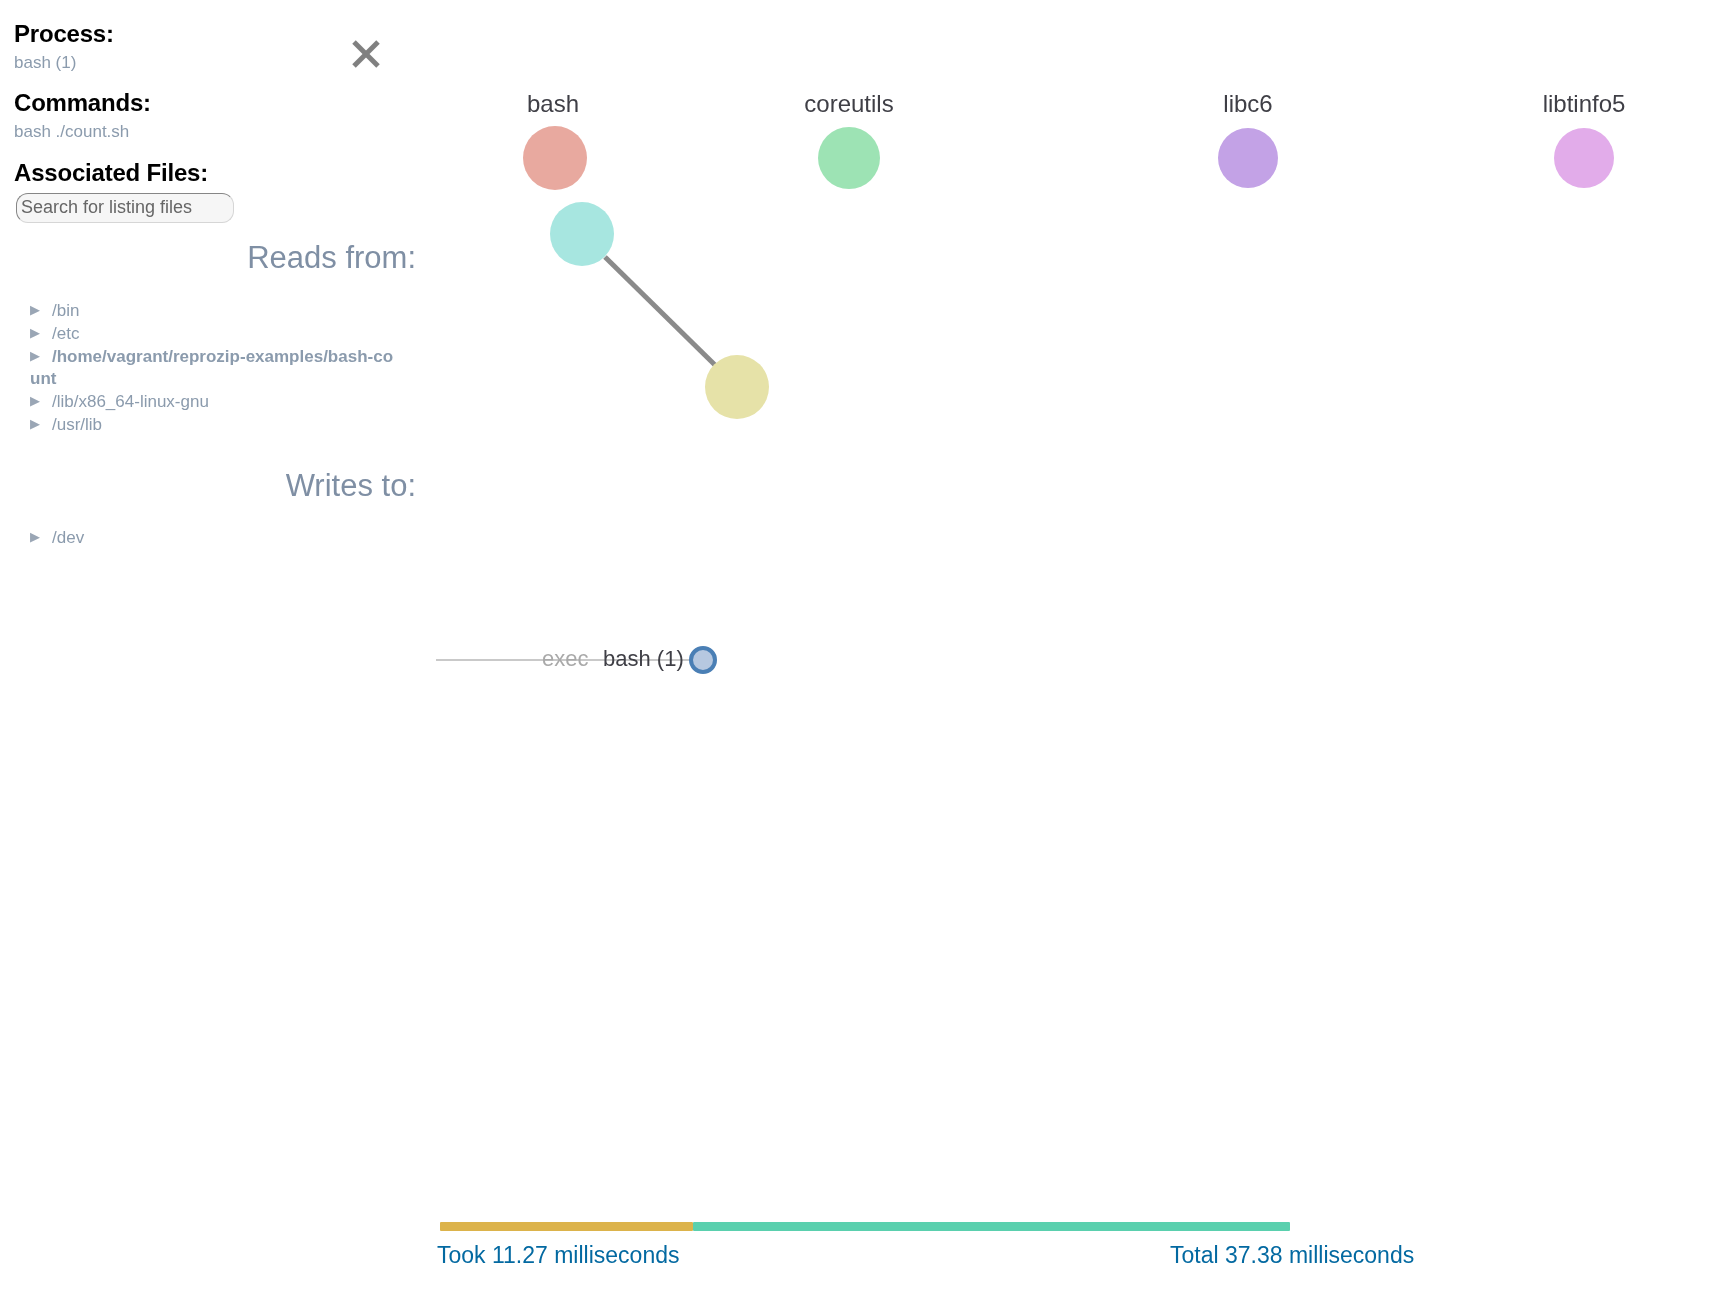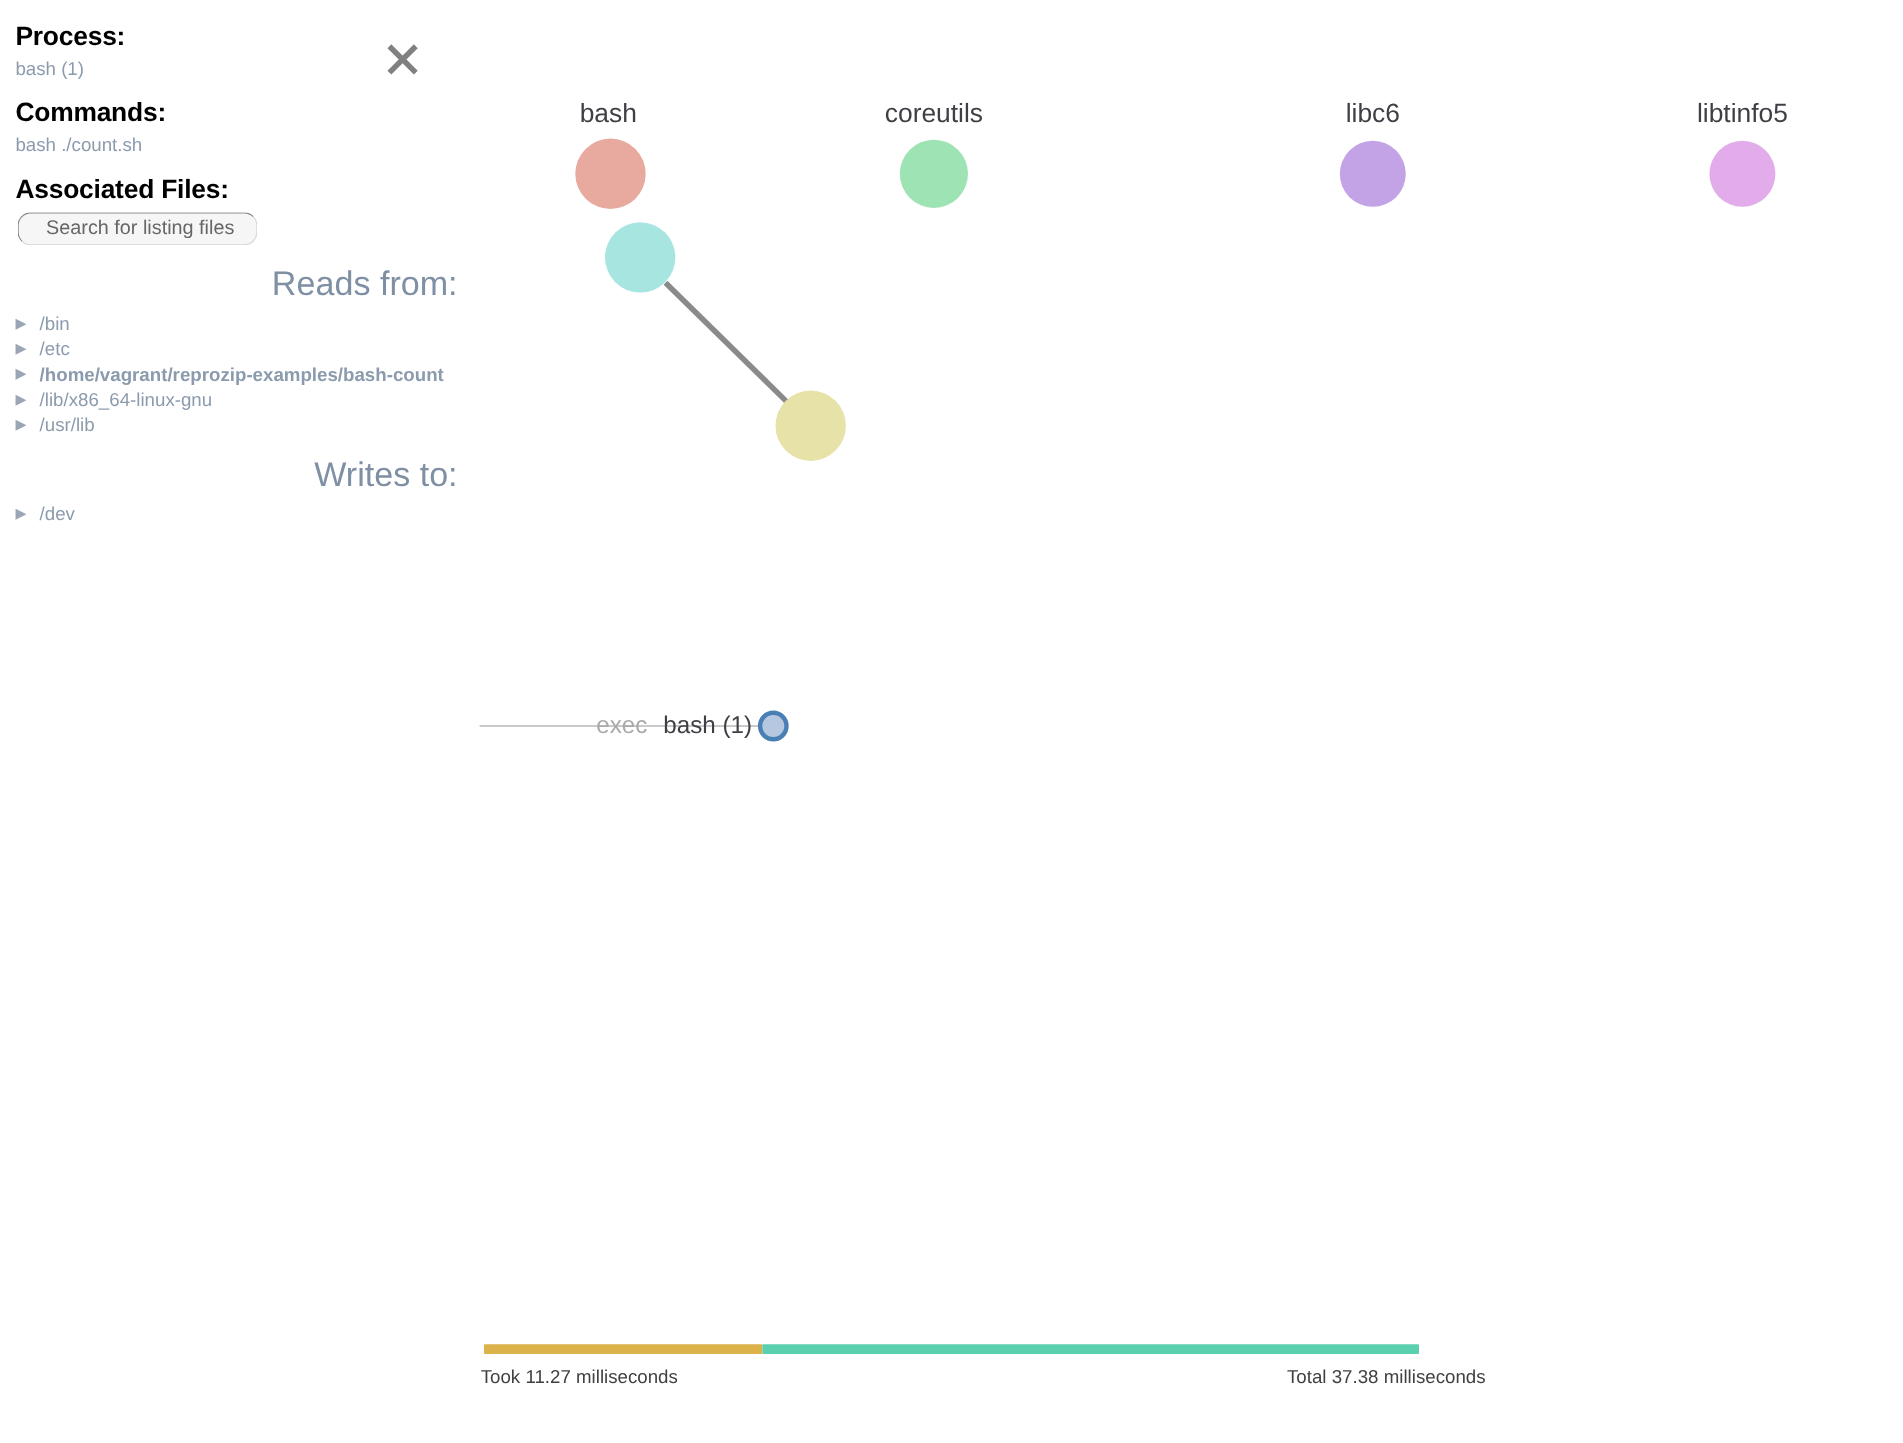--- a/index.html
+++ b/index.html
@@ -64,27 +64,26 @@
     font-family:"Liberation Sans","DejaVu Sans",sans-serif;
     color:#6b6b6b;
     background:#f6f6f6;
     border:1px solid #9a9a9a;
     border-top-color:#868686;
     border-left-color:#868686;
     border-right-color:#d6d6d6;
     border-bottom-color:#d6d6d6;
     outline:none;
     border-radius:12px;
-    text-align:right;
   }
   #file-search::placeholder{color:#666;opacity:1;}
 
   ul.tree{
     list-style:none;
-    margin:0;
+    margin:16px;
     padding:0 0 2px 0;
   }
   ul.tree li{
     font-size:17px;
     color:#8b9bad;
     line-height:1.30;
     padding:0 0 1px 0;
     display:block;
     cursor:pointer;
   }
@@ -158,22 +157,22 @@
     background:#dcb34b;
     border-radius:1px;
   }
   #tl-total{
     position:absolute;top:0;height:9px;
     background:#5ad0ae;
     border-radius:1px;
   }
   .tl-text{
     position:absolute;
-    font-size:17px;
-    color:#404040;
+    font-size:23px;
+    color:#0369a1;
     white-space:nowrap;
   }
   #tl-took-label{left:437px;top:1242px;}
   #tl-total-label{left:1170px;top:1242px;}
 </style>
 </head>
 <body>
 
 <div id="sidebar">
 

